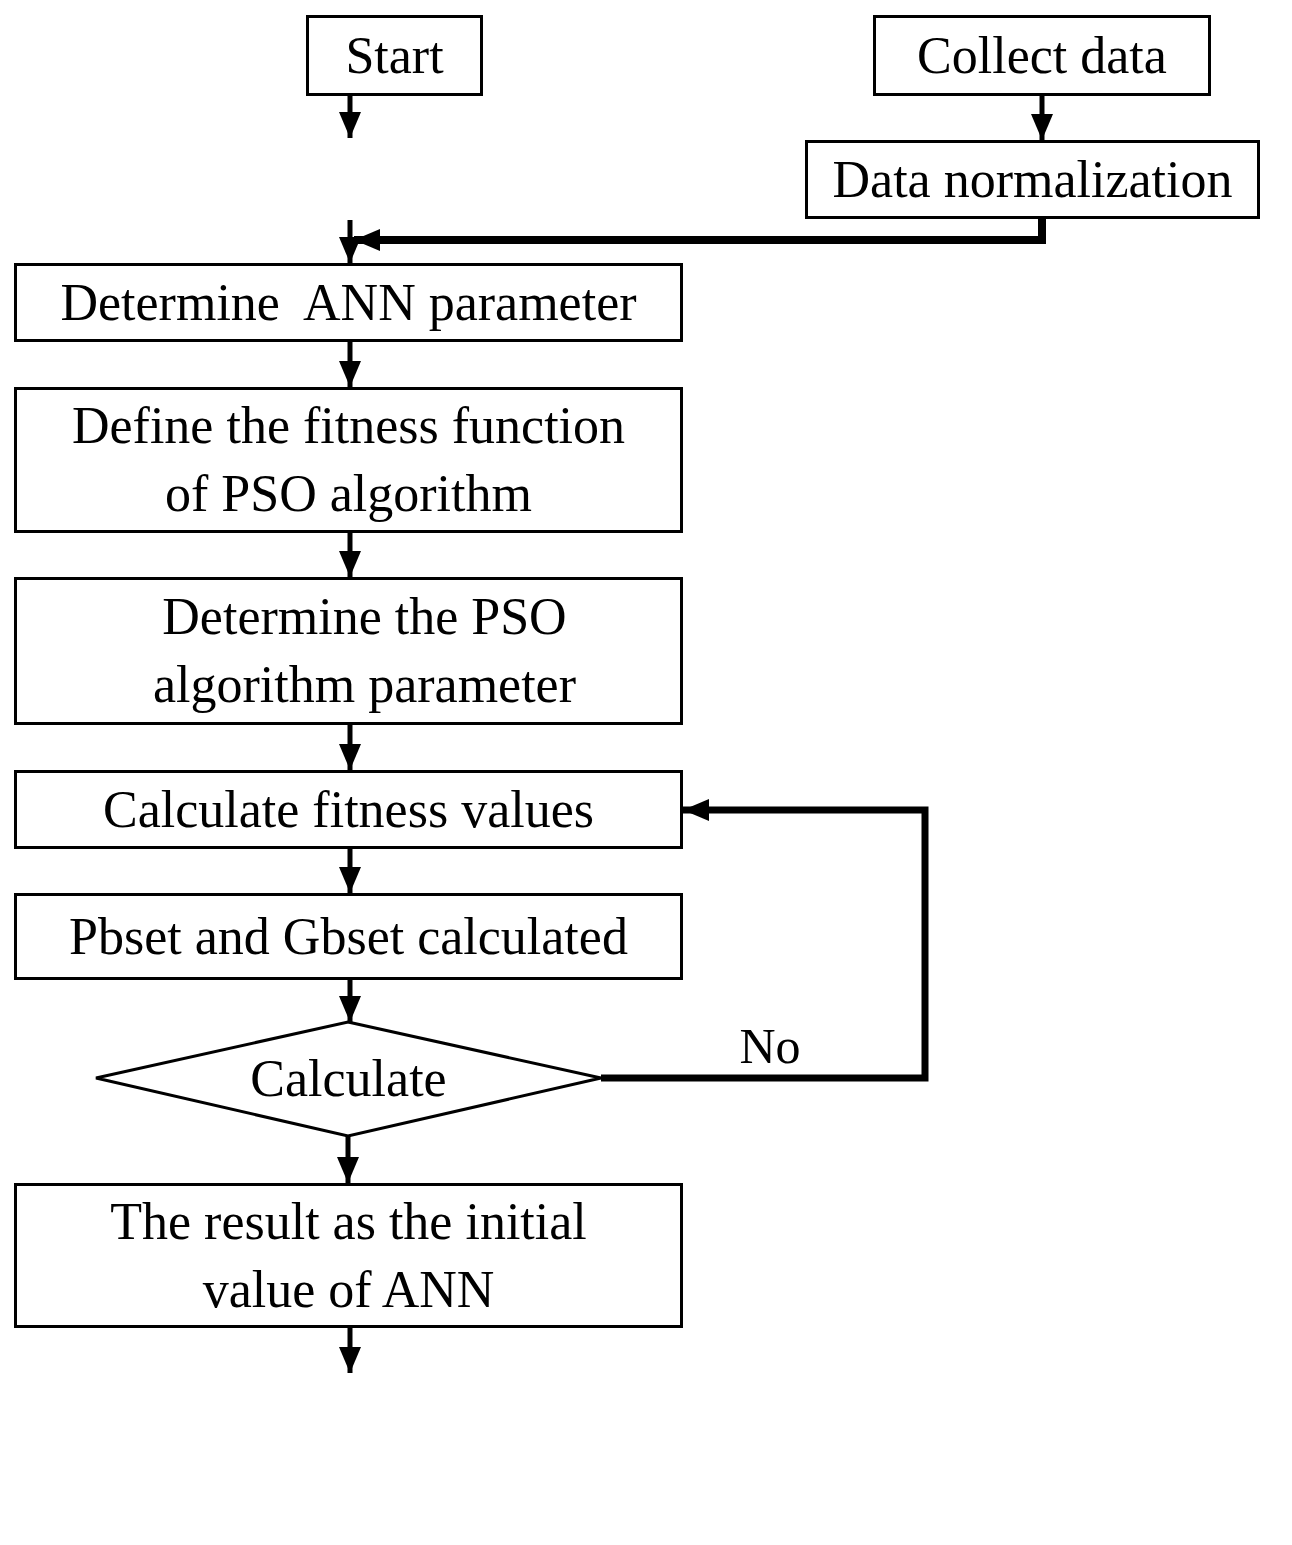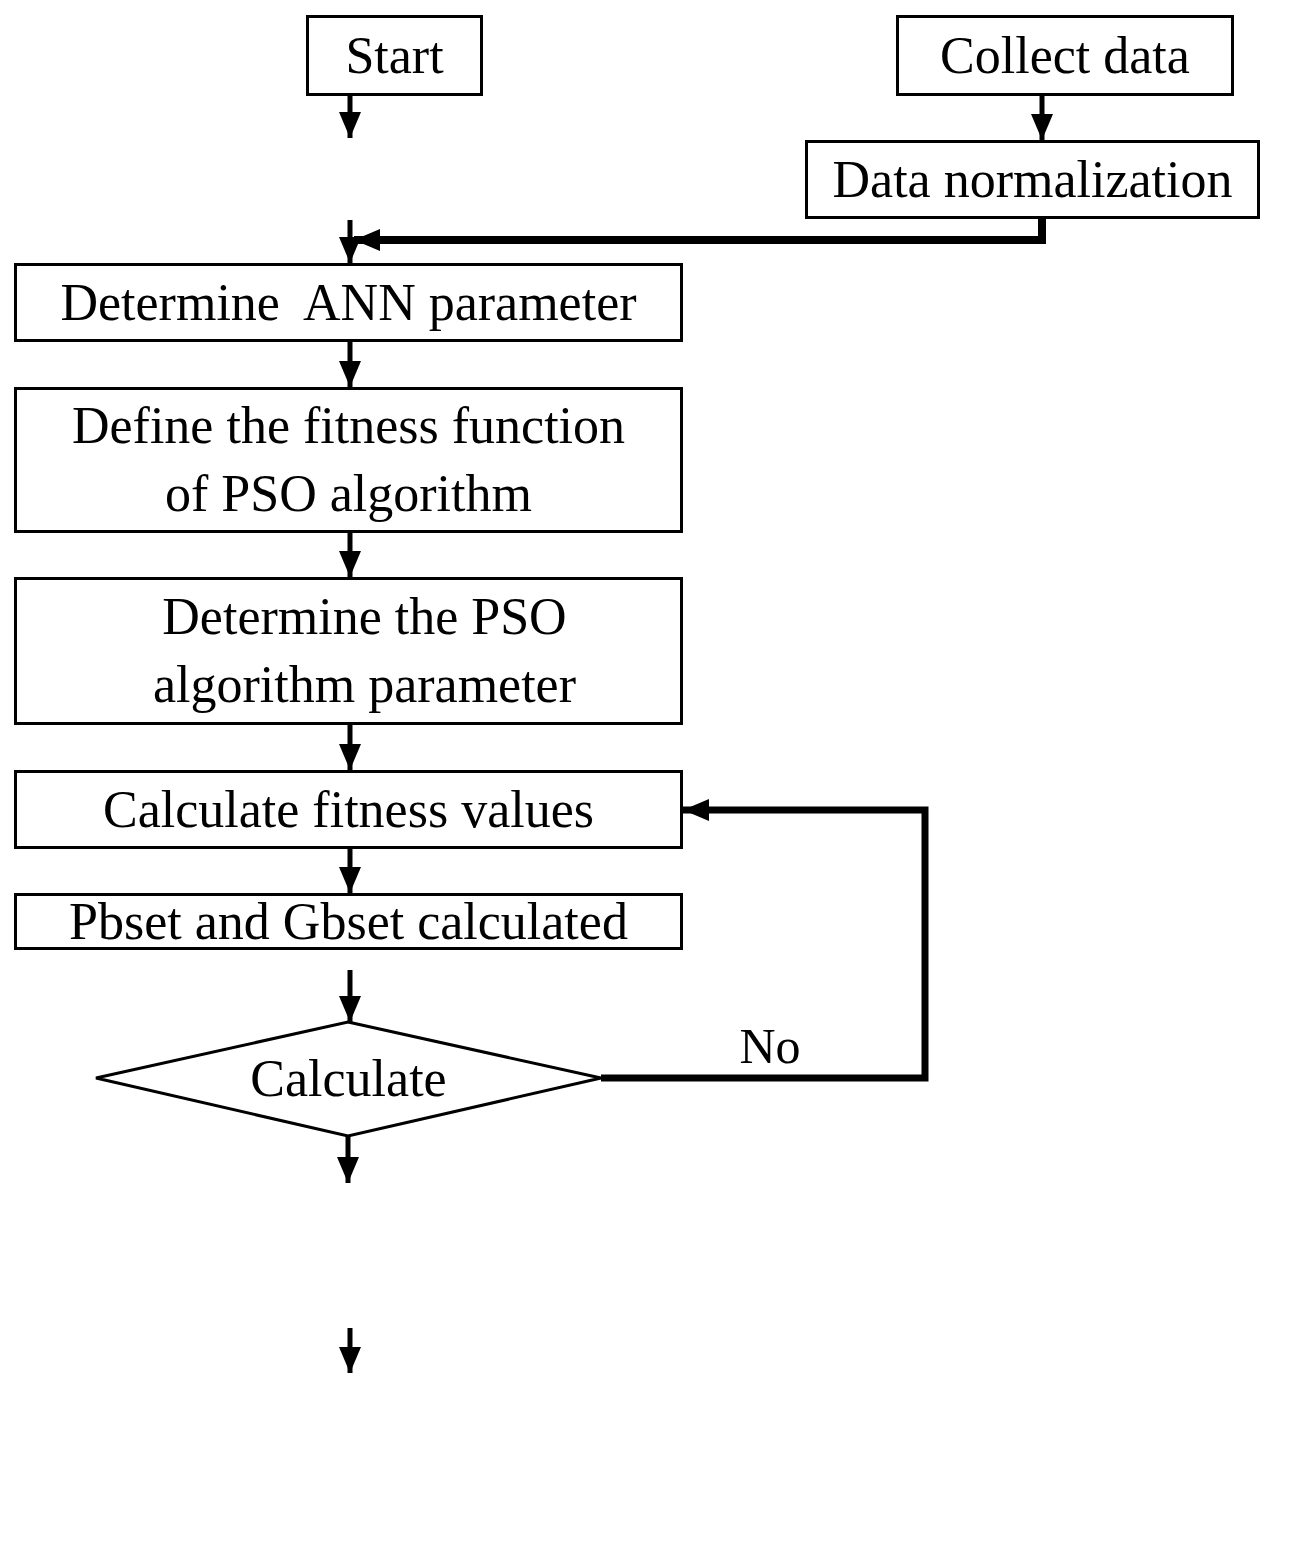--- a/index.html
+++ b/index.html
@@ -70,21 +70,21 @@
 
     <path d="M601 1078 L925 1078 L925 810 L683 810" stroke="#000000" stroke-width="7" fill="none" marker-end="url(#ah)"></path>
 
     <polygon points="348,1022 601,1078 348,1136 96,1078" fill="#ffffff" stroke="#000000" stroke-width="3"></polygon>
   </svg>
 
   <div class="node" style="left:261px; top:15px;  width:177px; height:81px;margin-left:45px;">
     <span>Start</span>
   </div>
 
-  <div class="node" style="left:896px; top:15px;  width:338px; height:81px;">
+  <div class="node" style="left:873px; top:15px;  width:338px; height:81px;">
     <span>Collect data</span>
   </div>
 
 
   <div class="node" style="left:805px; top:140px; width:455px; height:79px;">
     <span>Data normalization</span>
   </div>
 
   <div class="node" style="left:14px;  top:263px; width:669px; height:79px;">
     <span>Determine  ANN parameter</span>
@@ -97,27 +97,31 @@
 
   <div class="node" style="left:14px;  top:577px; width:669px; height:148px;padding-left:32px;">
     <span>Determine the PSO
 algorithm parameter</span>
   </div>
 
   <div class="node" style="left:14px;  top:770px; width:669px; height:79px;">
     <span>Calculate fitness values</span>
   </div>
 
-  <div class="node" style="left:14px;  top:893px; width:669px; height:57px;">
+  <div class="node" style="left:14px;  top:893px; width:669px; height:87px;">
     <span>Pbset and Gbset calculated</span>
   </div>
 
   <div class="floating-label" style="left:96px; top:1022px; width:505px; height:114px;">
     <span>Calculate</span>
   </div>
 
+  <div class="node" style="left:14px;  top:1183px; width:669px; height:145px;">
+    <span>The result as the initial
+value of ANN</span>
+  </div>
 
 
   <div class="floating-label no-label" style="left:700px; top:1008px; width:140px; height:60px;">
     <span>No</span>
   </div>
 
 </div>
 
 </body></html>

